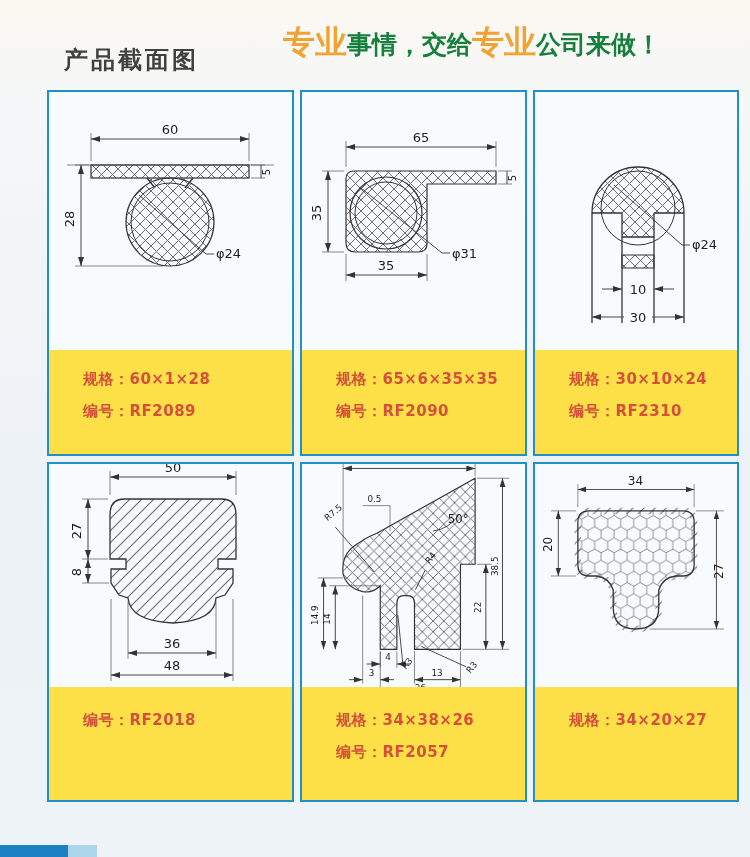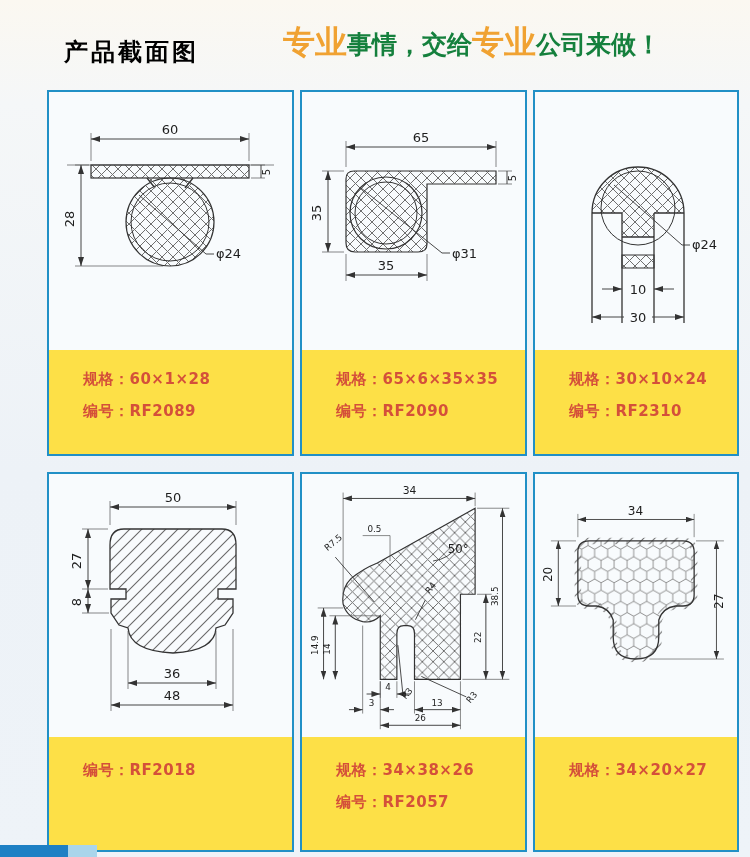--- a/index.html
+++ b/index.html
@@ -2,30 +2,30 @@
 <html><head>
 <meta charset="utf-8">
 <style>
   html,body{margin:0;padding:0}
   body{
     width:750px;height:857px;position:relative;overflow:hidden;
     font-family:"DejaVu Sans","Liberation Sans",sans-serif;
     background:linear-gradient(180deg,#fbf8f1 0%,#f5f7f8 12%,#edf2f7 55%,#eef3f8 100%);
   }
   .header{position:absolute;top:20px;left:0;width:100%;height:60px}
-  .title{position:absolute;left:64px;top:16px;font-size:24px;font-weight:bold;color:#000000;letter-spacing:3px}
+  .title{position:absolute;left:64px;top:24px;font-size:24px;font-weight:bold;color:#404040;letter-spacing:3px}
   .slogan{position:absolute;left:283px;top:0;white-space:nowrap;line-height:44px}
   .slogan .hl{color:#F0A232;font-size:32px;font-weight:bold}
   .slogan .bk{color:#15803d;font-size:25px;font-weight:bold}
   .grid{position:absolute;left:47px;top:90px;width:692px}
-  .row{display:flex;gap:6px;margin-bottom:16px}
+  .row{display:flex;gap:6px;margin-bottom:6px}
   .panel{border:2px solid #2190C6;background:#f8fbfd;box-sizing:border-box;display:flex;flex-direction:column}
   .w1{width:247px}.w2{width:227px}.w3{width:206px}
   .row1 .panel{height:366px}
-  .row2 .panel{height:380px}
+  .row2 .panel{height:340px}
   .draw{flex:1;display:flex;align-items:center;justify-content:center;overflow:hidden}
   .spec{background:#fde047;box-sizing:border-box;padding:20px 6px 6px 34px;white-space:nowrap}
   .row1 .spec{height:104px}
   .row2 .spec{height:113px;padding-top:24px}
   .spec .line{margin-bottom:13px;font-size:15px;font-weight:bold;color:#D4503A;letter-spacing:.5px}
   svg text{fill:#1e1e1e;font-family:"DejaVu Sans",sans-serif;font-size:13px}
   svg text.sm{font-size:10px}
   svg text.xs{font-size:9px}
   .dim{stroke:#444;stroke-width:1;fill:none}
   .ext{stroke:#555;stroke-width:.7;fill:none}

